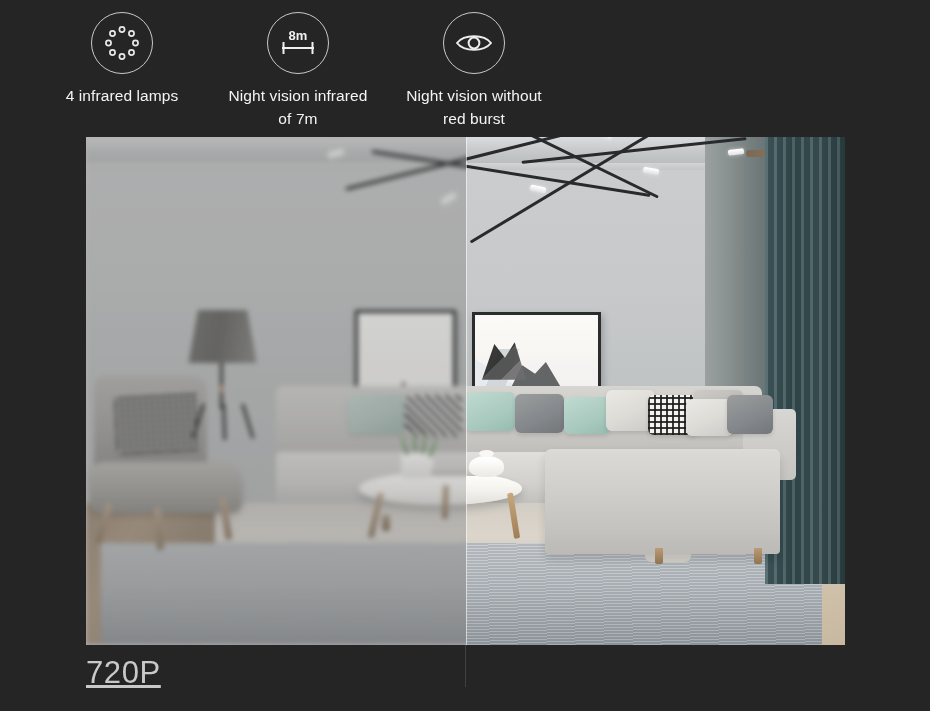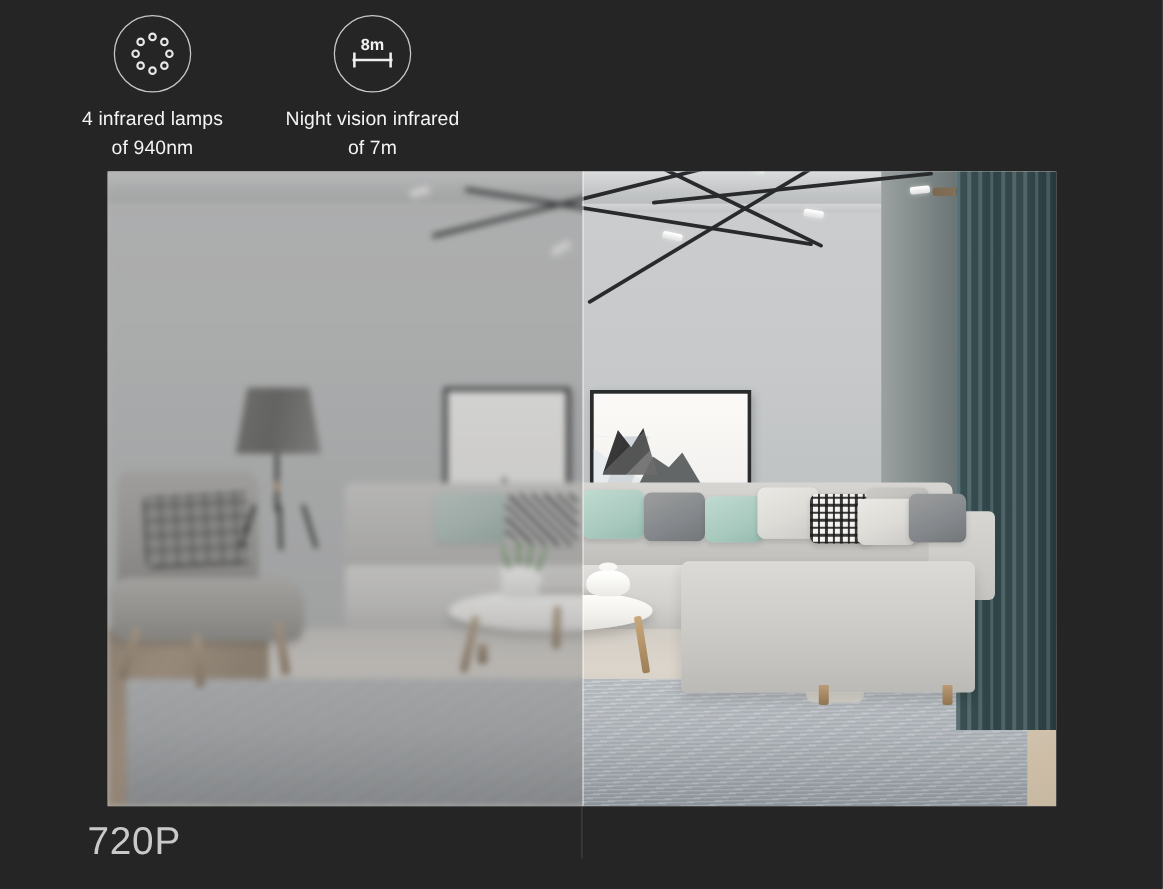--- a/index.html
+++ b/index.html
@@ -386,21 +386,21 @@
   
   .caption {
     position: absolute;
     top: 655px;
     font-size: 31px;
     font-weight: 300;
     color: #c9c9c9;
     letter-spacing: .6px;
     font-family: "Liberation Sans", sans-serif;
   }
-  .caption-left  { left: 70px; }
+  .caption-left  { left: 86px; text-decoration: underline; }
   .caption-right { left: 760px; }
 </style>
 </head>
 <body>
 
 <div class="page">
 
   <div class="features">
 
     <div class="feature feature-1">
@@ -413,41 +413,54 @@
             <circle cx="39.5" cy="39.5" r="2.6"></circle>
             <circle cx="30" cy="43.5" r="2.6"></circle>
             <circle cx="20.5" cy="39.5" r="2.6"></circle>
             <circle cx="16.5" cy="30" r="2.6"></circle>
             <circle cx="20.5" cy="20.5" r="2.6"></circle>
           </g>
         </svg>
       </div>
       <div class="feature-label">
         <div>4 infrared lamps</div>
-        <div>of 940nm</div>
       </div>
     </div>
 
     <div class="feature feature-2">
       <div class="icon-circle">
         <svg width="60" height="60" viewBox="0 0 60 60" aria-hidden="true">
           <text x="30" y="27" text-anchor="middle" font-family="Liberation Sans, sans-serif" font-size="13" font-weight="700" fill="#f0f0f0">8m</text>
           <g stroke="#f0f0f0" stroke-width="2" stroke-linecap="square">
             <line x1="15" y1="35" x2="45" y2="35"></line>
             <line x1="15.5" y1="30" x2="15.5" y2="40"></line>
             <line x1="44.5" y1="30" x2="44.5" y2="40"></line>
           </g>
         </svg>
       </div>
       <div class="feature-label">
         <div>Night vision infrared</div>
         <div>of 7m</div>
       </div>
     </div>
 
+    <div class="feature feature-3">
+      <div class="icon-circle">
+        <svg width="60" height="60" viewBox="0 0 60 60" aria-hidden="true">
+          <g fill="none" stroke="#ededed" stroke-width="2" stroke-linejoin="round">
+            <path d="M13 30 C 20 21, 40 21, 47 30 C 40 39, 20 39, 13 30 Z"></path>
+            <circle cx="30" cy="30" r="5.4"></circle>
+          </g>
+        </svg>
+      </div>
+      <div class="feature-label">
+        <div>Night vision without</div>
+        <div>red burst</div>
+      </div>
+    </div>
   </div>
 
   <div class="photo">
 
     <div class="half-left">
       <div class="scene">
         <div class="wall"></div>
         <div class="cornice"></div>
         <div class="cornice2"></div>
 

